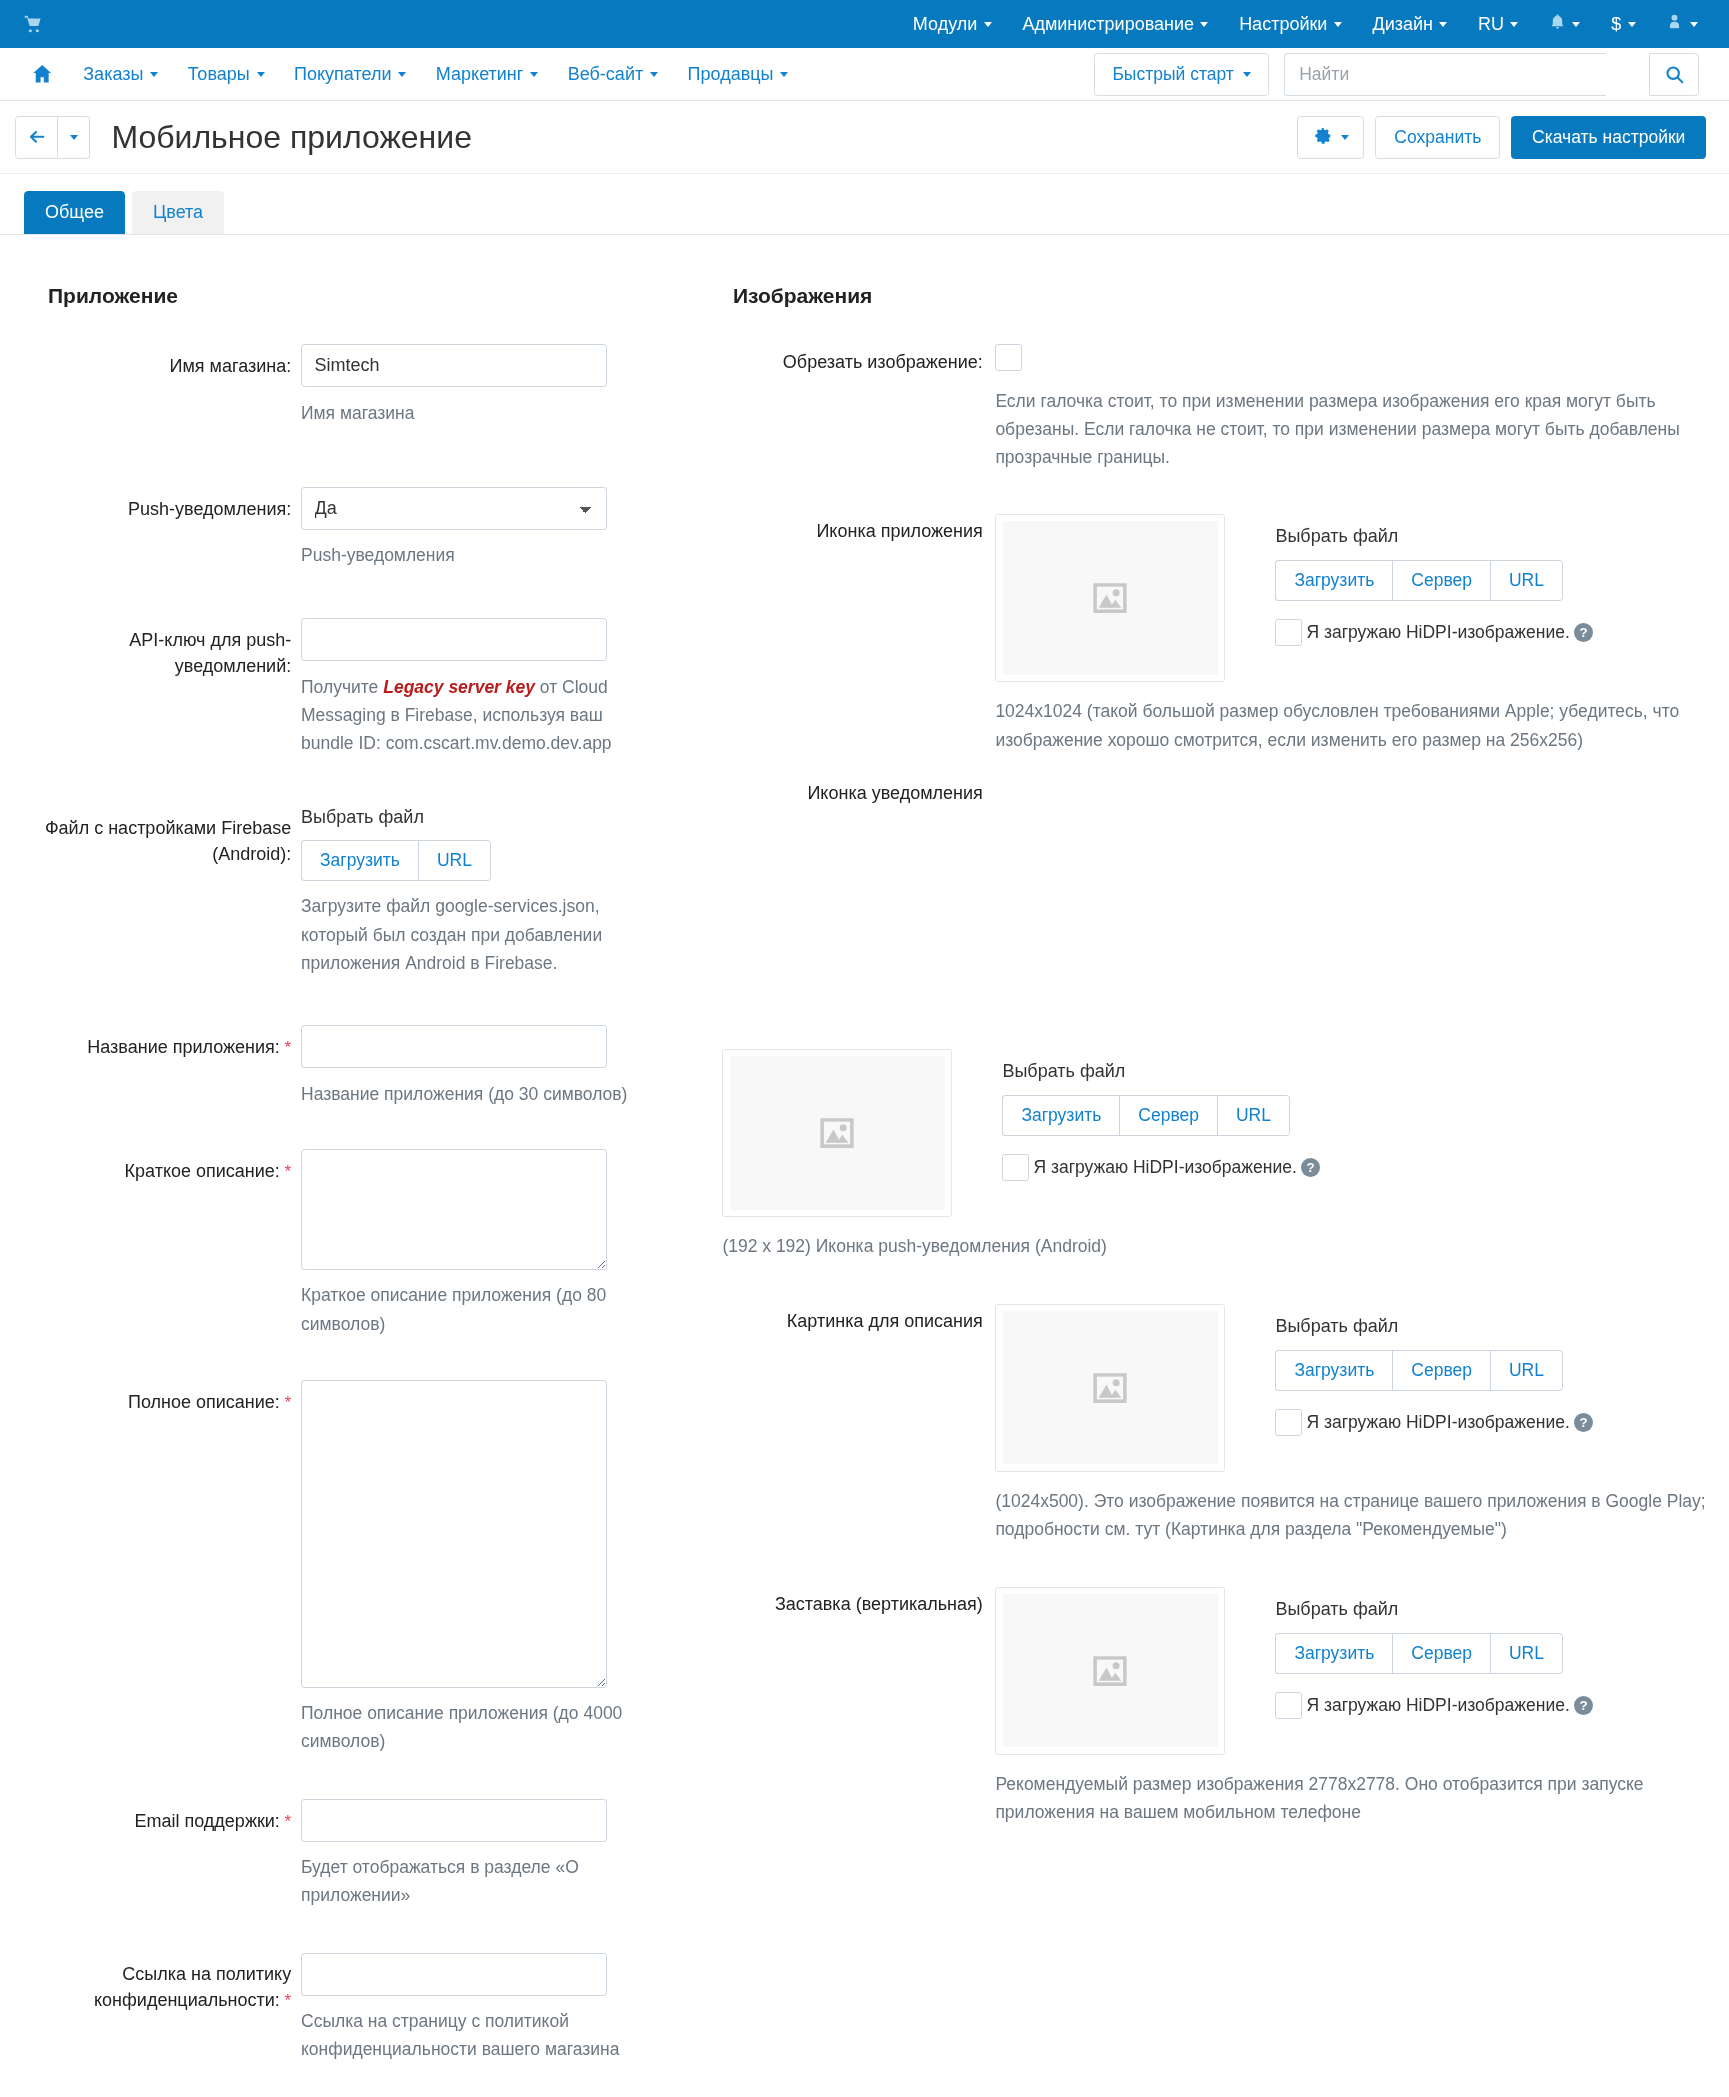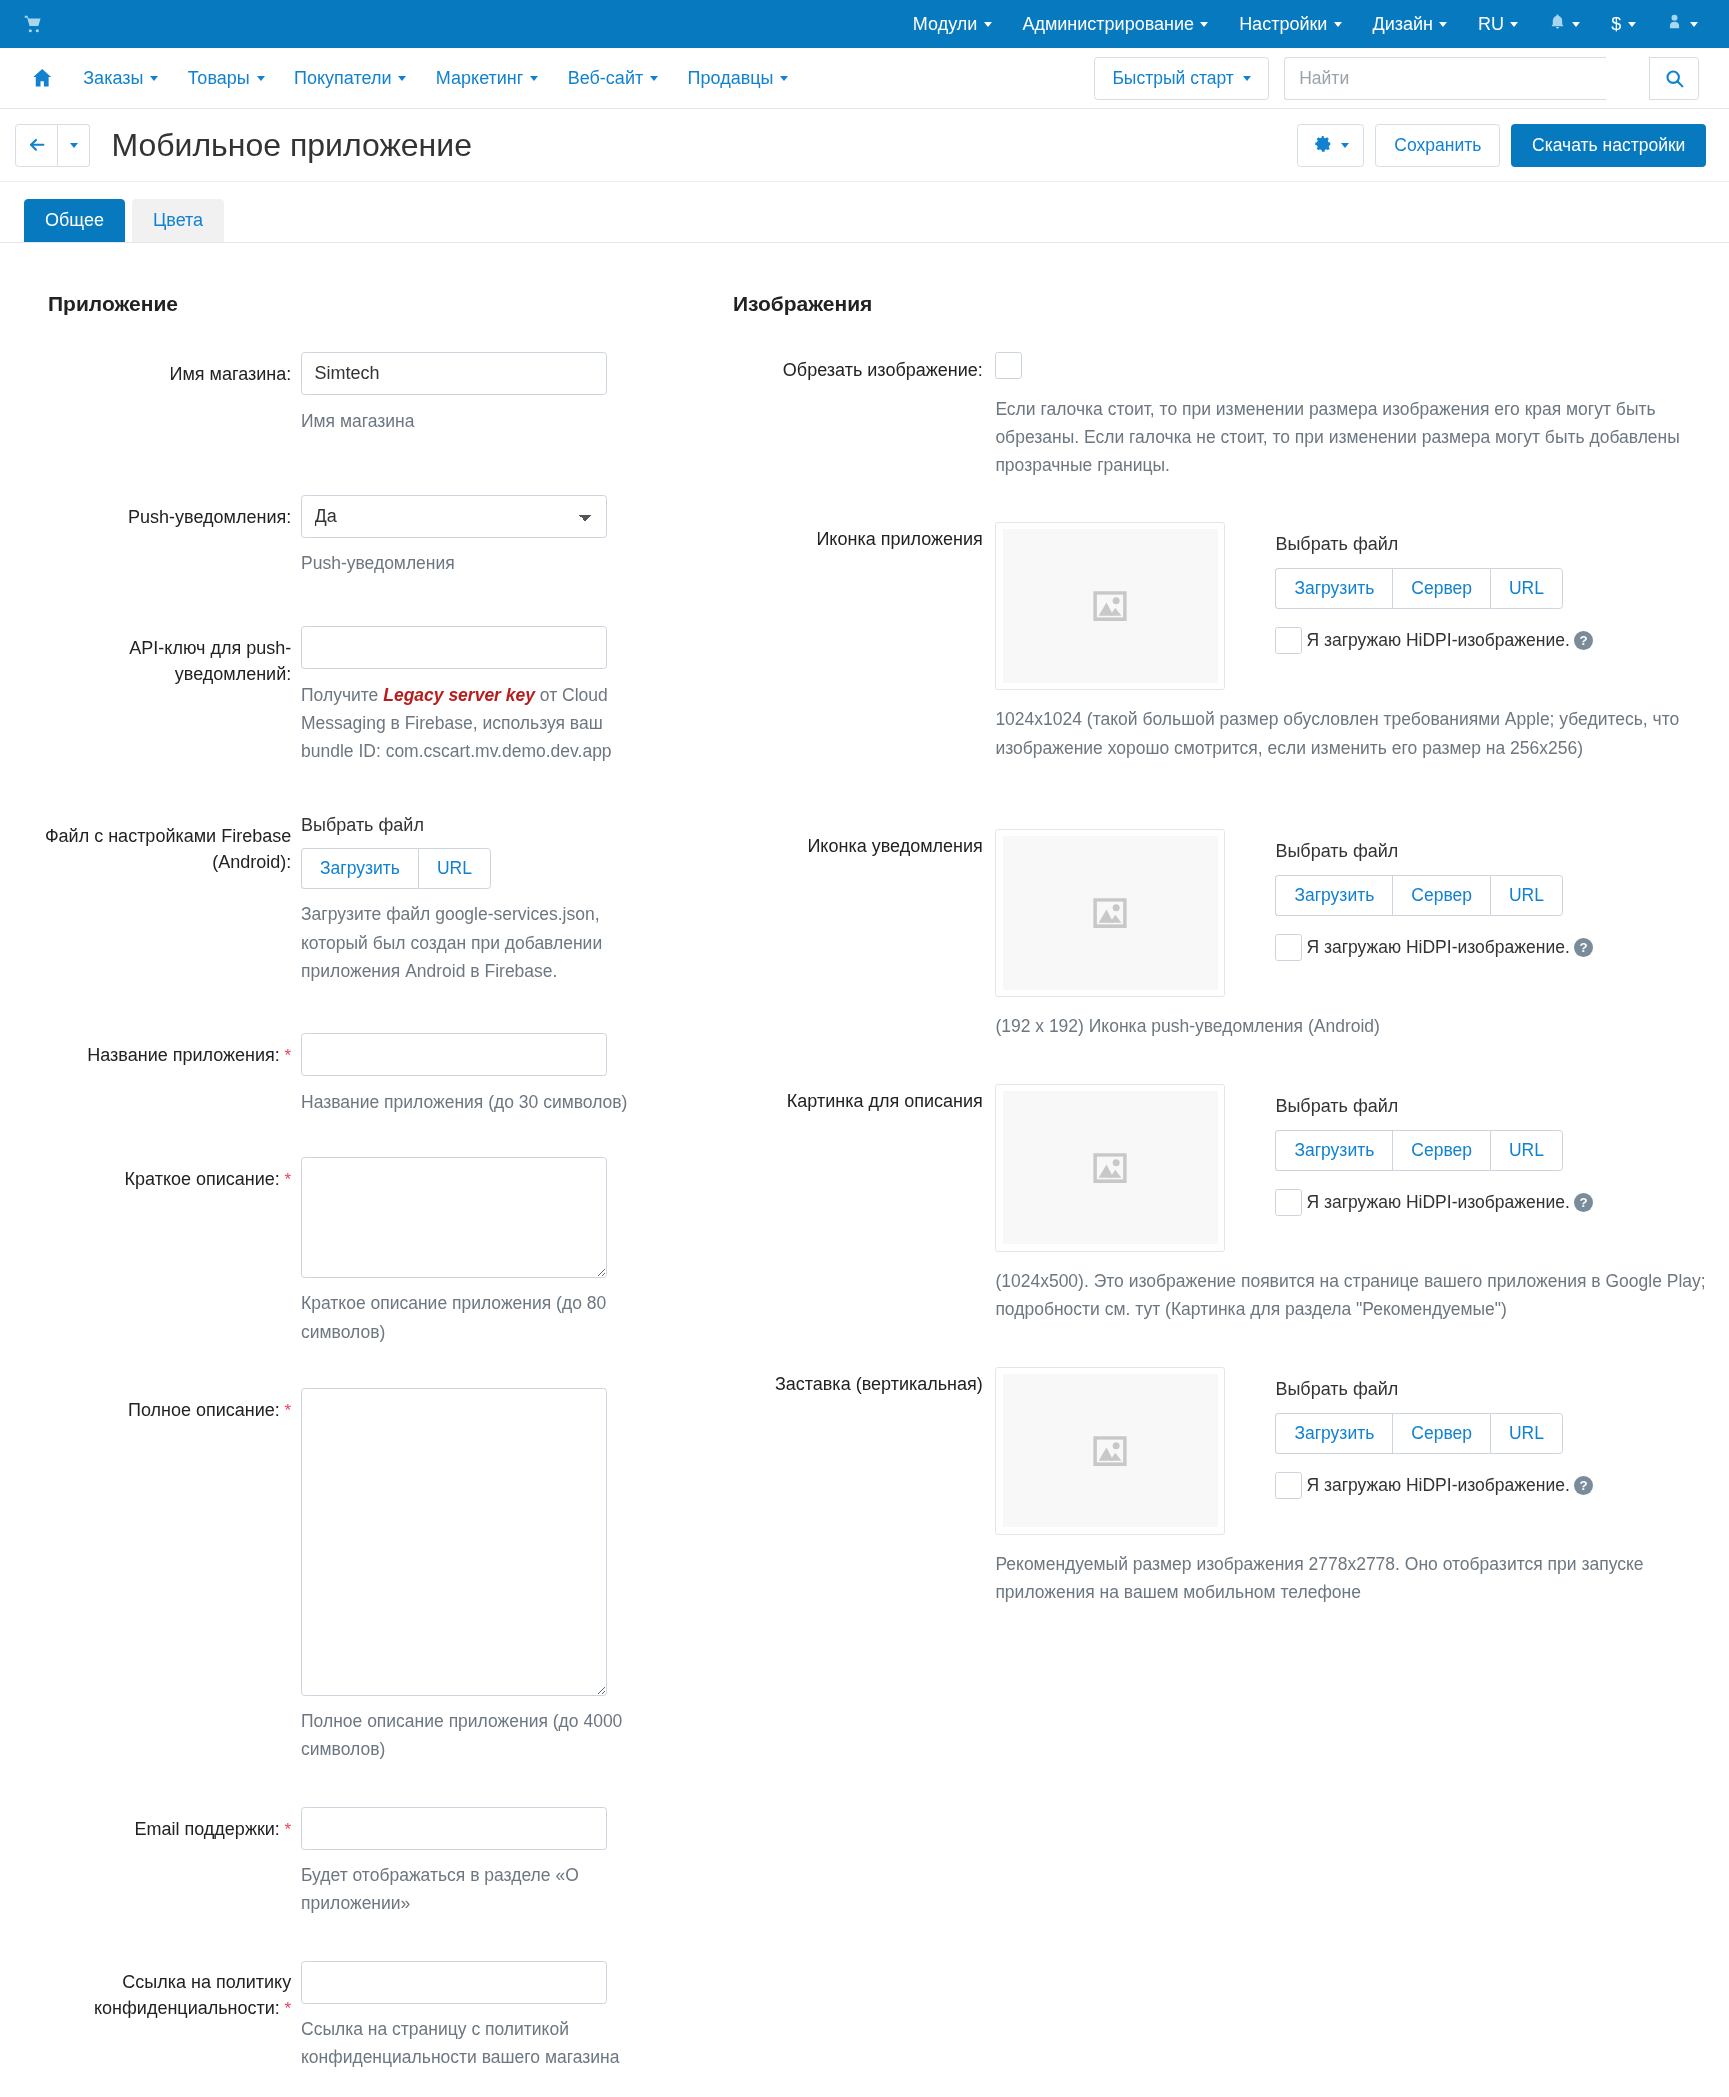--- a/index.html
+++ b/index.html
@@ -38,21 +38,21 @@
   .caret-down {
     width: 0; height: 0;
     border-left: 4.9px solid transparent;
     border-right: 4.9px solid transparent;
     border-top: 5.6px solid currentColor;
     display: inline-block;
   }
 
   
   .mainnav {
-    height: 61px;
+    height: 53px;
     background: #ffffff;
     border-bottom: 0.7px solid #e4e7ea;
     display: flex;
     align-items: center;
     padding: 0 15.4px;
   }
   .mainnav-home { padding: 0 15.4px; display: flex; align-items: center; cursor: pointer; }
   .mainnav-item {
     color: #1282d0;
     font-size: 18px;
@@ -633,21 +633,21 @@
               <span class="chk"></span>
               <span class="hidpi-text">Я загружаю HiDPI-изображение.</span>
               <span class="help-icon">?</span>
             </div>
           </div>
         </div>
         <div class="img-caption">1024x1024 (такой большой размер обусловлен требованиями Apple; убедитесь, что изображение хорошо смотрится, если изменить его размер на 256x256)</div>
       </div>
     </div>
 
-    <div class="rrow" style="margin-top:67px;">
+    <div class="rrow" style="margin-top:22px;flex-direction:column;">
       <div class="rlabel">Иконка уведомления</div>
       <div class="rcontrol">
         <div class="img-block">
           <div class="img-thumb">
             <div class="img-thumb-inner">
               <svg width="42" height="42" viewBox="0 0 24 24" fill="#c8c8c8" aria-hidden="true">
                 <path d="M2.5 3.5h19v17h-19z"></path>
                 <path d="M4.5 5.5h15v13h-15z" fill="#f8f8f8"></path>
                 <circle cx="15.5" cy="9" r="2"></circle>
                 <path d="M5.5 17.5 10 10l4 7.5z"></path>

